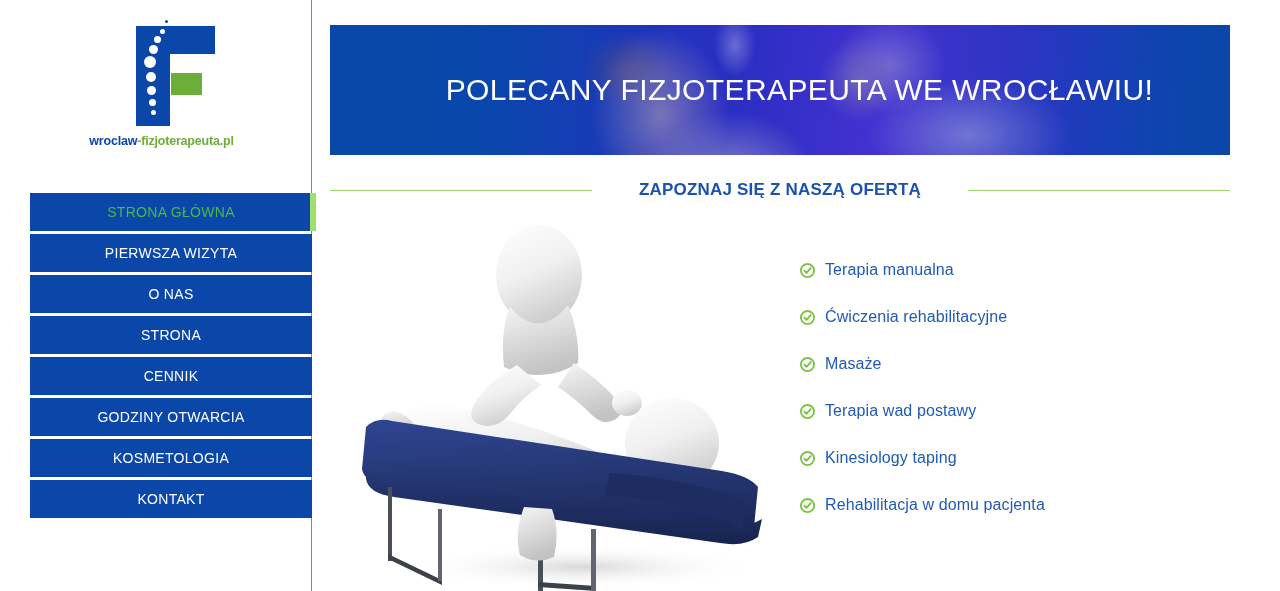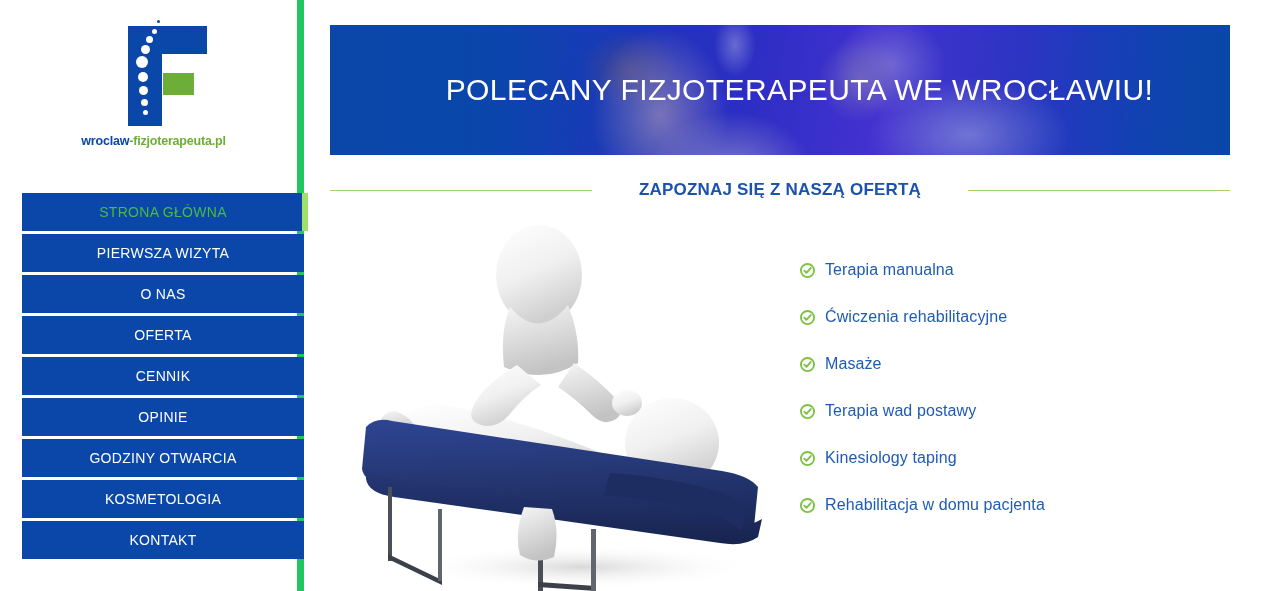--- a/index.html
+++ b/index.html
@@ -6,24 +6,24 @@
   html, body {
     width: 1280px; height: 591px;
     background: #ffffff;
     font-family: "Liberation Sans", sans-serif;
     overflow: hidden;
   }
   .page { position: relative; width: 1280px; height: 591px; background:#fff; }
 
   
   .sidebar {
-    position: absolute; left: 4px; top: 0;
+    position: absolute; left: 12px; top: 0;
     width: 300px; height: 591px;
     background: #ffffff;
-    border-right: 7px solid #22c55e;
+    border-right: 1px solid #22c55e;
   }
   .logo-wrap {
     position: absolute; left: 0; top: 18px;
     width: 299px; height: 160px;
     display: flex; flex-direction: column;
     align-items: center; justify-content: flex-start;
   }
   .logo-mark { position: relative; width: 96px; height: 110px; }
   .logo-f-stem {
     position: absolute; left: 22px; top: 8px;
@@ -151,27 +151,24 @@
       <div class="nav-item active">
           <span>STRONA GŁÓWNA</span>
         </div>
       <div class="nav-item">
           <span>PIERWSZA WIZYTA</span>
         </div>
       <div class="nav-item">
           <span>O NAS</span>
         </div>
       <div class="nav-item">
-          <span>OFERTA</span>
+          <span>STRONA</span>
         </div>
       <div class="nav-item">
           <span>CENNIK</span>
-        </div>
-      <div class="nav-item">
-          <span>OPINIE</span>
         </div>
       <div class="nav-item">
           <span>GODZINY OTWARCIA</span>
         </div>
       <div class="nav-item">
           <span>KOSMETOLOGIA</span>
         </div>
       <div class="nav-item">
           <span>KONTAKT</span>
         </div>

